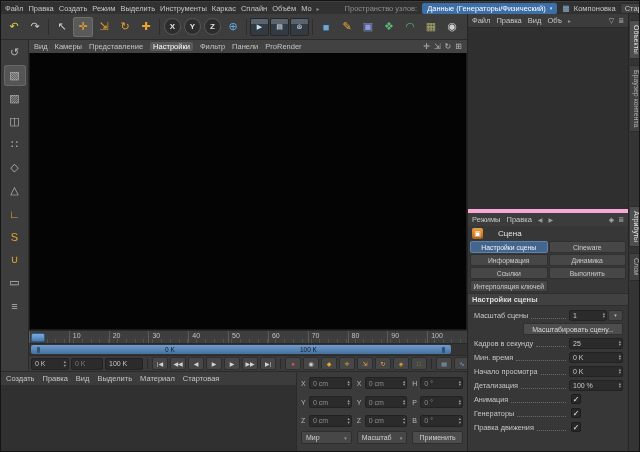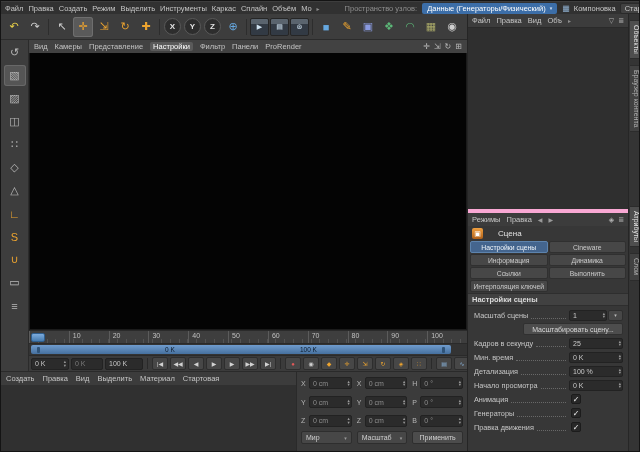--- a/index.html
+++ b/index.html
@@ -461,35 +461,35 @@
             <span>Мин. время</span>
             <span class="aleader"></span>
             <span class="aval">
               <span class="ainput">
                 <span>0 K</span>
                 <span class="stepper"></span>
               </span>
             </span>
           </div>
           <div class="arow">
+            <span>Начало просмотра</span>
+            <span class="aleader"></span>
+            <span class="aval">
+              <span class="ainput">
+                <span>0 K</span>
+                <span class="stepper"></span>
+              </span>
+            </span>
+          </div>
+          <div class="arow">
             <span>Детализация</span>
             <span class="aleader"></span>
             <span class="aval">
               <span class="ainput">
                 <span>100 %</span>
-                <span class="stepper"></span>
-              </span>
-            </span>
-          </div>
-          <div class="arow">
-            <span>Начало просмотра</span>
-            <span class="aleader"></span>
-            <span class="aval">
-              <span class="ainput">
-                <span>0 K</span>
                 <span class="stepper"></span>
               </span>
             </span>
           </div>
           <div class="arow">
             <span>Анимация</span>
             <span class="aleader"></span>
             <span class="aval">
               <span class="acheck">✓</span>
             </span>

